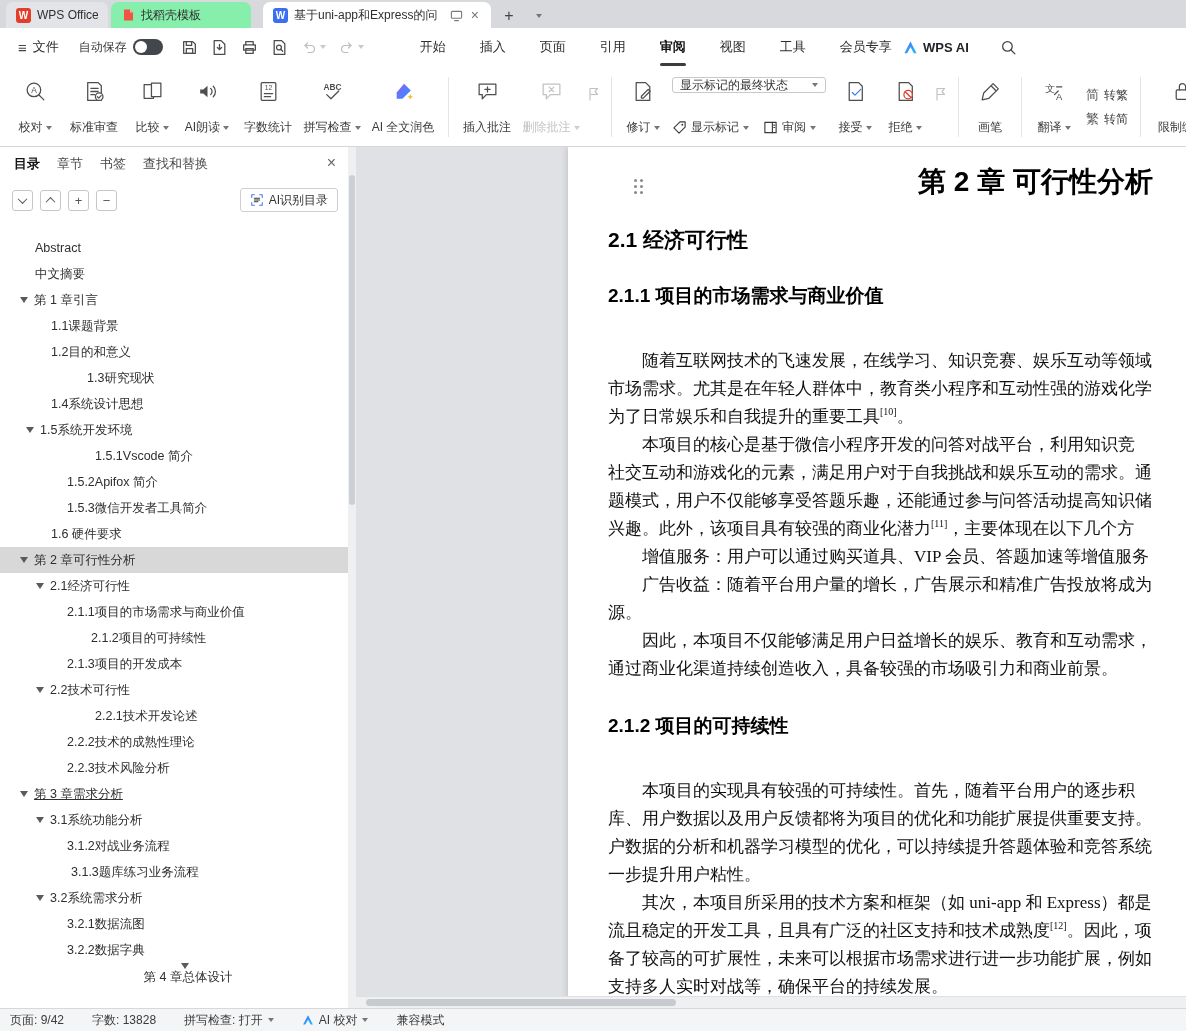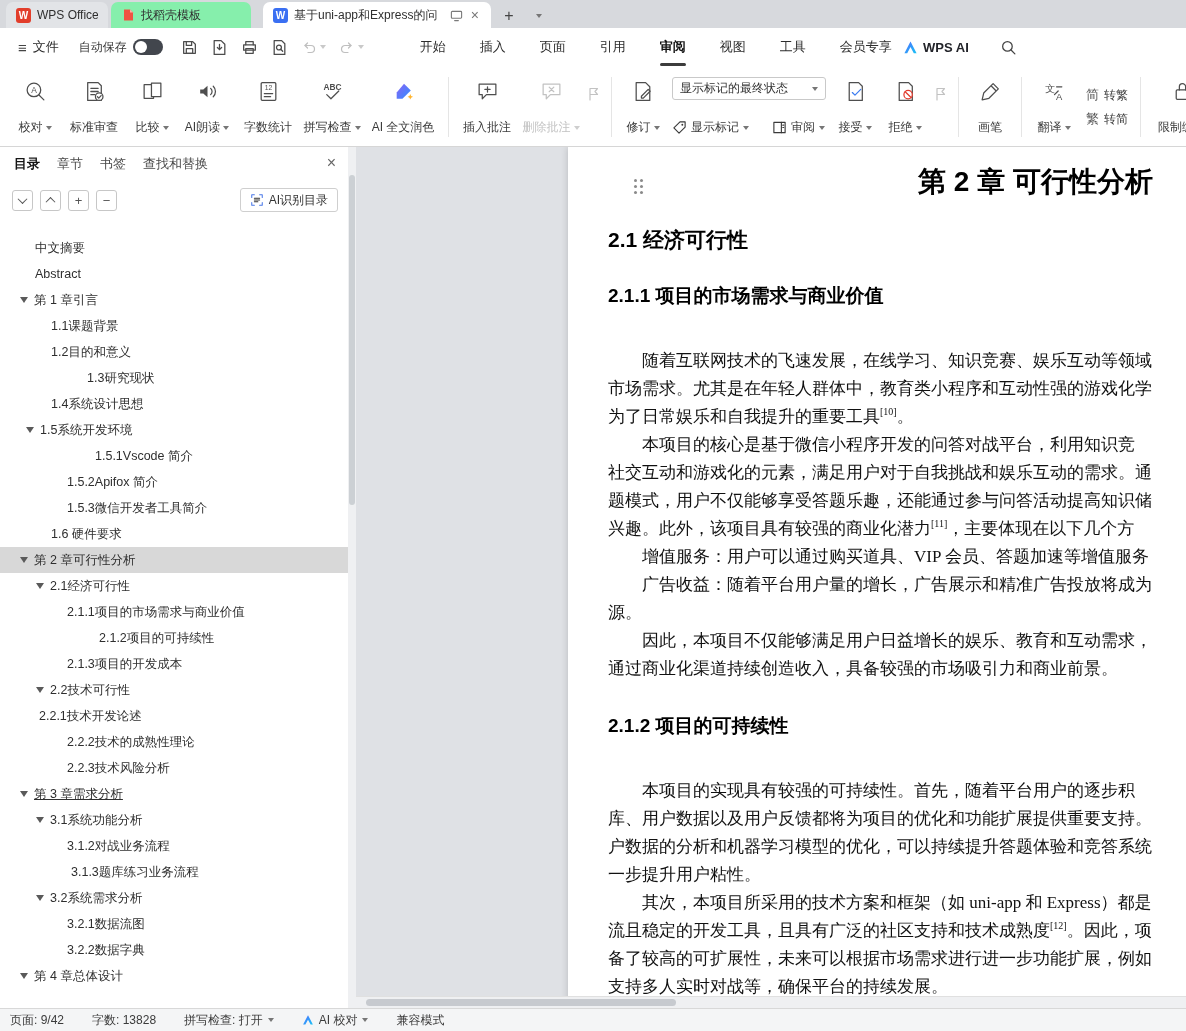--- a/index.html
+++ b/index.html
@@ -45,22 +45,22 @@
 
 .ribbon{position:absolute;left:0;top:66px;width:100%;height:81px;background:#fff;border-bottom:1px solid #d6d6d6;display:flex;align-items:stretch;padding:6px 0 4px 8px;overflow:hidden;white-space:nowrap}
 .rbtn{display:flex;flex-direction:column;align-items:center;justify-content:space-between;padding:5px 2px 6px;border-radius:4px;color:#4e4e4e;flex:none}
 .ric{height:28px;display:flex;align-items:center;justify-content:center}
 .rlb{font-size:12px;color:#3a3a3a;display:flex;align-items:center;gap:3px;white-space:nowrap}
 .rbtn.dis,.rbtn.dis .rlb{color:#c2c2c2}
 .rbtn.dis .cr{border-top-color:#cecece}
 .rbtn.flag{justify-content:flex-start;padding-top:8px;width:22px}
 .rsep{width:1px;background:#e5e5e5;margin:5px 6px;flex:none}
 .rcol{display:flex;flex-direction:column;justify-content:space-between;padding:5px 4px 6px;flex:none;width:162px}
-.combo{height:23px;border:1px solid #c9c9c9;border-radius:3px;display:flex;align-items:center;justify-content:space-between;padding:0 7px;font-size:12px;color:#333;background:#fff}
-.rrow{display:flex;align-items:center;gap:23px}
+.combo{height:16px;border:1px solid #c9c9c9;border-radius:3px;display:flex;align-items:center;justify-content:space-between;padding:0 7px;font-size:12px;color:#333;background:#fff}
+.rrow{display:flex;align-items:center;gap:14px}
 .rsmall{display:flex;align-items:center;gap:4px;font-size:12px;color:#3a3a3a}
 .convcol{display:flex;flex-direction:column;justify-content:center;gap:6px;padding:0 6px;flex:none}
 .convrow{display:flex;align-items:center;gap:5px;font-size:12px;color:#3a3a3a}
 .cchar{font-size:13px;color:#555}
 
 
 .w52{width:52px}.w54{width:54px}.w58{width:58px}.w64{width:64px}.w50{width:50px}.w78{width:78px}.w70{width:70px}
 
 
 .content{position:absolute;left:0;top:147px;width:100%;bottom:23px;display:flex}
@@ -503,27 +503,27 @@
           <svg class="ic" width="14" height="14" viewBox="0 0 16 16">
               <path d="M2 5V2h3M11 2h3v3M14 11v3h-3M5 14H2v-3" stroke="#4a78e8"></path>
               <path d="M5 6h6M5 8h6M5 10h4"></path>
             </svg>
           <span>AI识别目录</span>
         </span>
       </div>
       <div class="toc">
           <div class="toc-row" style="padding-left: 20px;">
             <span class="tri-sp"></span>
+            <span class="toc-label">Abstract</span>
+          </div>
+          <div class="toc-row" style="padding-left: 20px;">
+            <span class="tri-sp"></span>
             <span class="toc-label">中文摘要</span>
           </div>
           <div class="toc-row" style="padding-left: 20px;">
-            <span class="tri-sp"></span>
-            <span class="toc-label">Abstract</span>
-          </div>
-          <div class="toc-row" style="padding-left: 20px;">
             <span class="tri"></span>
             <span class="toc-label">第 1 章引言</span>
           </div>
           <div class="toc-row" style="padding-left: 36px;">
             <span class="tri-sp"></span>
             <span class="toc-label">1.1课题背景</span>
           </div>
           <div class="toc-row" style="padding-left: 36px;">
             <span class="tri-sp"></span>
             <span class="toc-label">1.2目的和意义</span>
@@ -561,33 +561,33 @@
             <span class="toc-label">第 2 章可行性分析</span>
           </div>
           <div class="toc-row" style="padding-left: 36px;">
             <span class="tri"></span>
             <span class="toc-label">2.1经济可行性</span>
           </div>
           <div class="toc-row" style="padding-left: 52px;">
             <span class="tri-sp"></span>
             <span class="toc-label">2.1.1项目的市场需求与商业价值</span>
           </div>
-          <div class="toc-row" style="padding-left: 52px; margin-left: 32px;">
+          <div class="toc-row" style="padding-left: 76px;">
             <span class="tri-sp"></span>
             <span class="toc-label">2.1.2项目的可持续性</span>
           </div>
           <div class="toc-row" style="padding-left: 52px;">
             <span class="tri-sp"></span>
             <span class="toc-label">2.1.3项目的开发成本</span>
           </div>
           <div class="toc-row" style="padding-left: 36px;">
             <span class="tri"></span>
             <span class="toc-label">2.2技术可行性</span>
           </div>
-          <div class="toc-row" style="padding-left: 24px;">
+          <div class="toc-row" style="padding-left: 80px;">
             <span class="tri-sp"></span>
             <span class="toc-label">2.2.1技术开发论述</span>
           </div>
           <div class="toc-row" style="padding-left: 52px;">
             <span class="tri-sp"></span>
             <span class="toc-label">2.2.2技术的成熟性理论</span>
           </div>
           <div class="toc-row" style="padding-left: 52px;">
             <span class="tri-sp"></span>
             <span class="toc-label">2.2.3技术风险分析</span>
@@ -613,21 +613,21 @@
             <span class="toc-label">3.2系统需求分析</span>
           </div>
           <div class="toc-row" style="padding-left: 52px;">
             <span class="tri-sp"></span>
             <span class="toc-label">3.2.1数据流图</span>
           </div>
           <div class="toc-row" style="padding-left: 52px;">
             <span class="tri-sp"></span>
             <span class="toc-label">3.2.2数据字典</span>
           </div>
-          <div class="toc-row" style="padding-left: 20px;">
+          <div class="toc-row" style="padding-left: 28px; flex-direction: column;">
             <span class="tri"></span>
             <span class="toc-label">第 4 章总体设计</span>
           </div>
         </div>
     </div>
 
     <div class="sscroll">
       <div class="sthumb"></div>
     </div>
 

